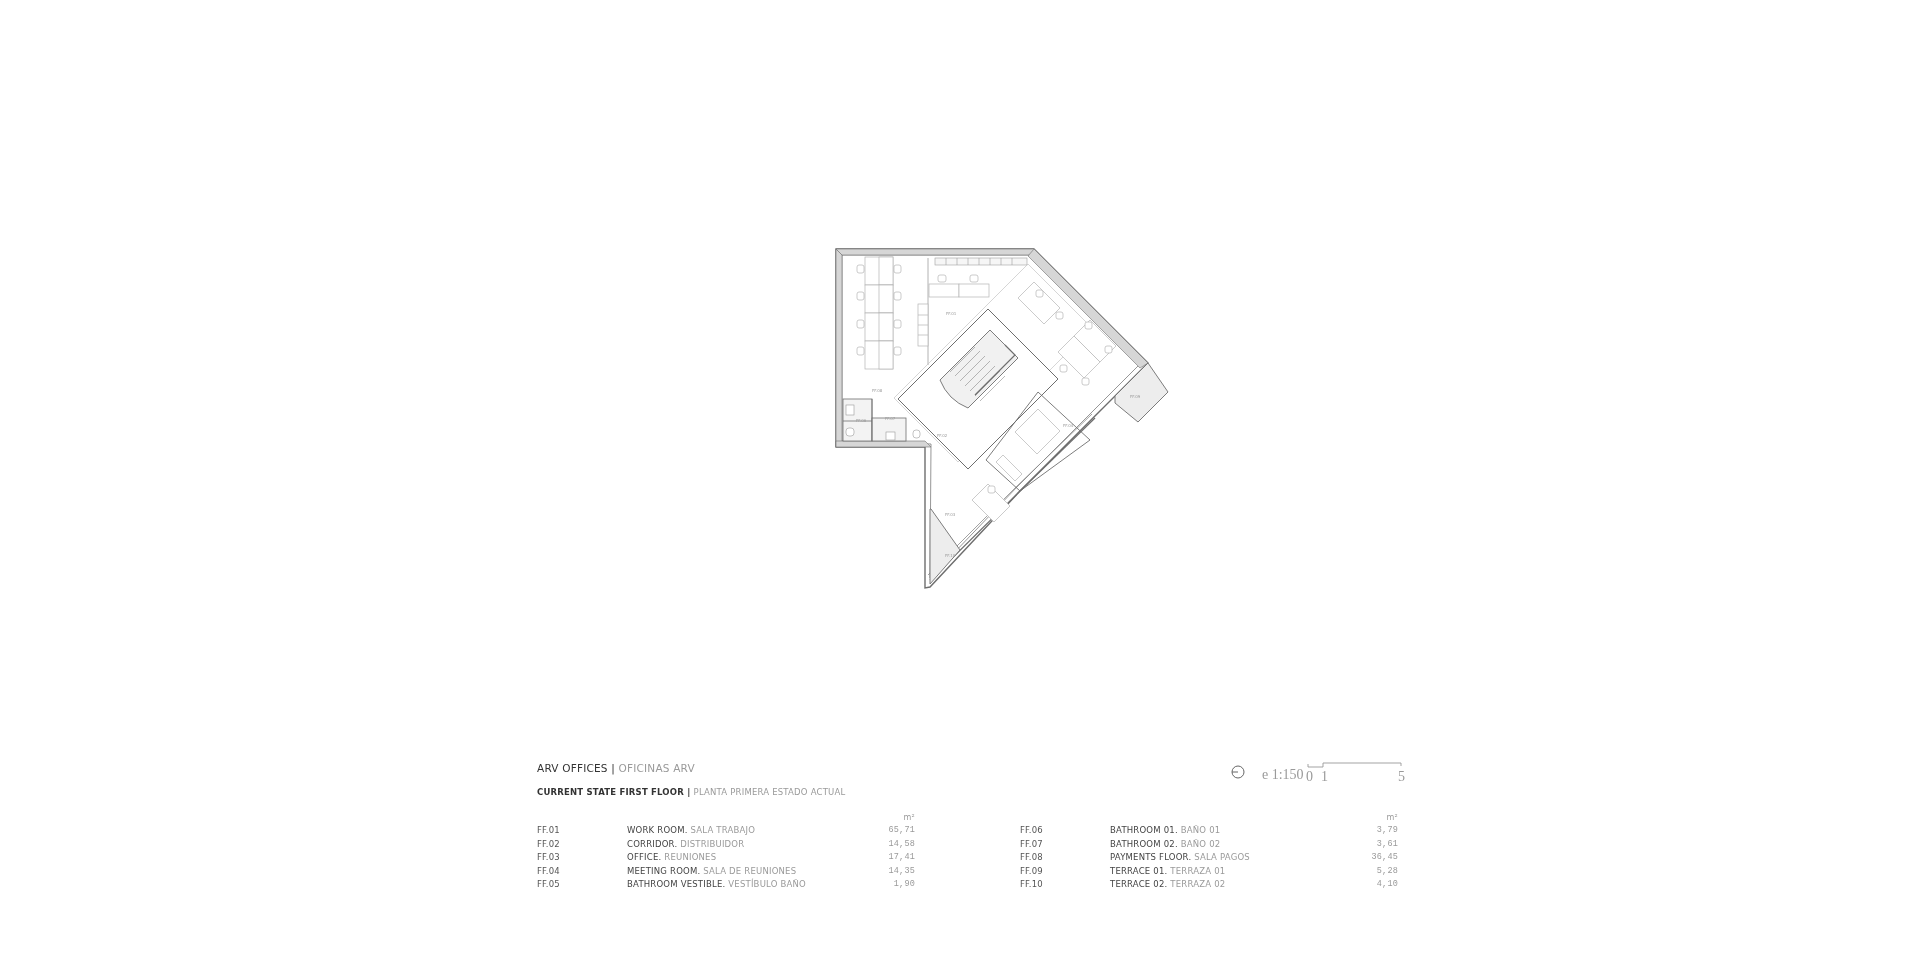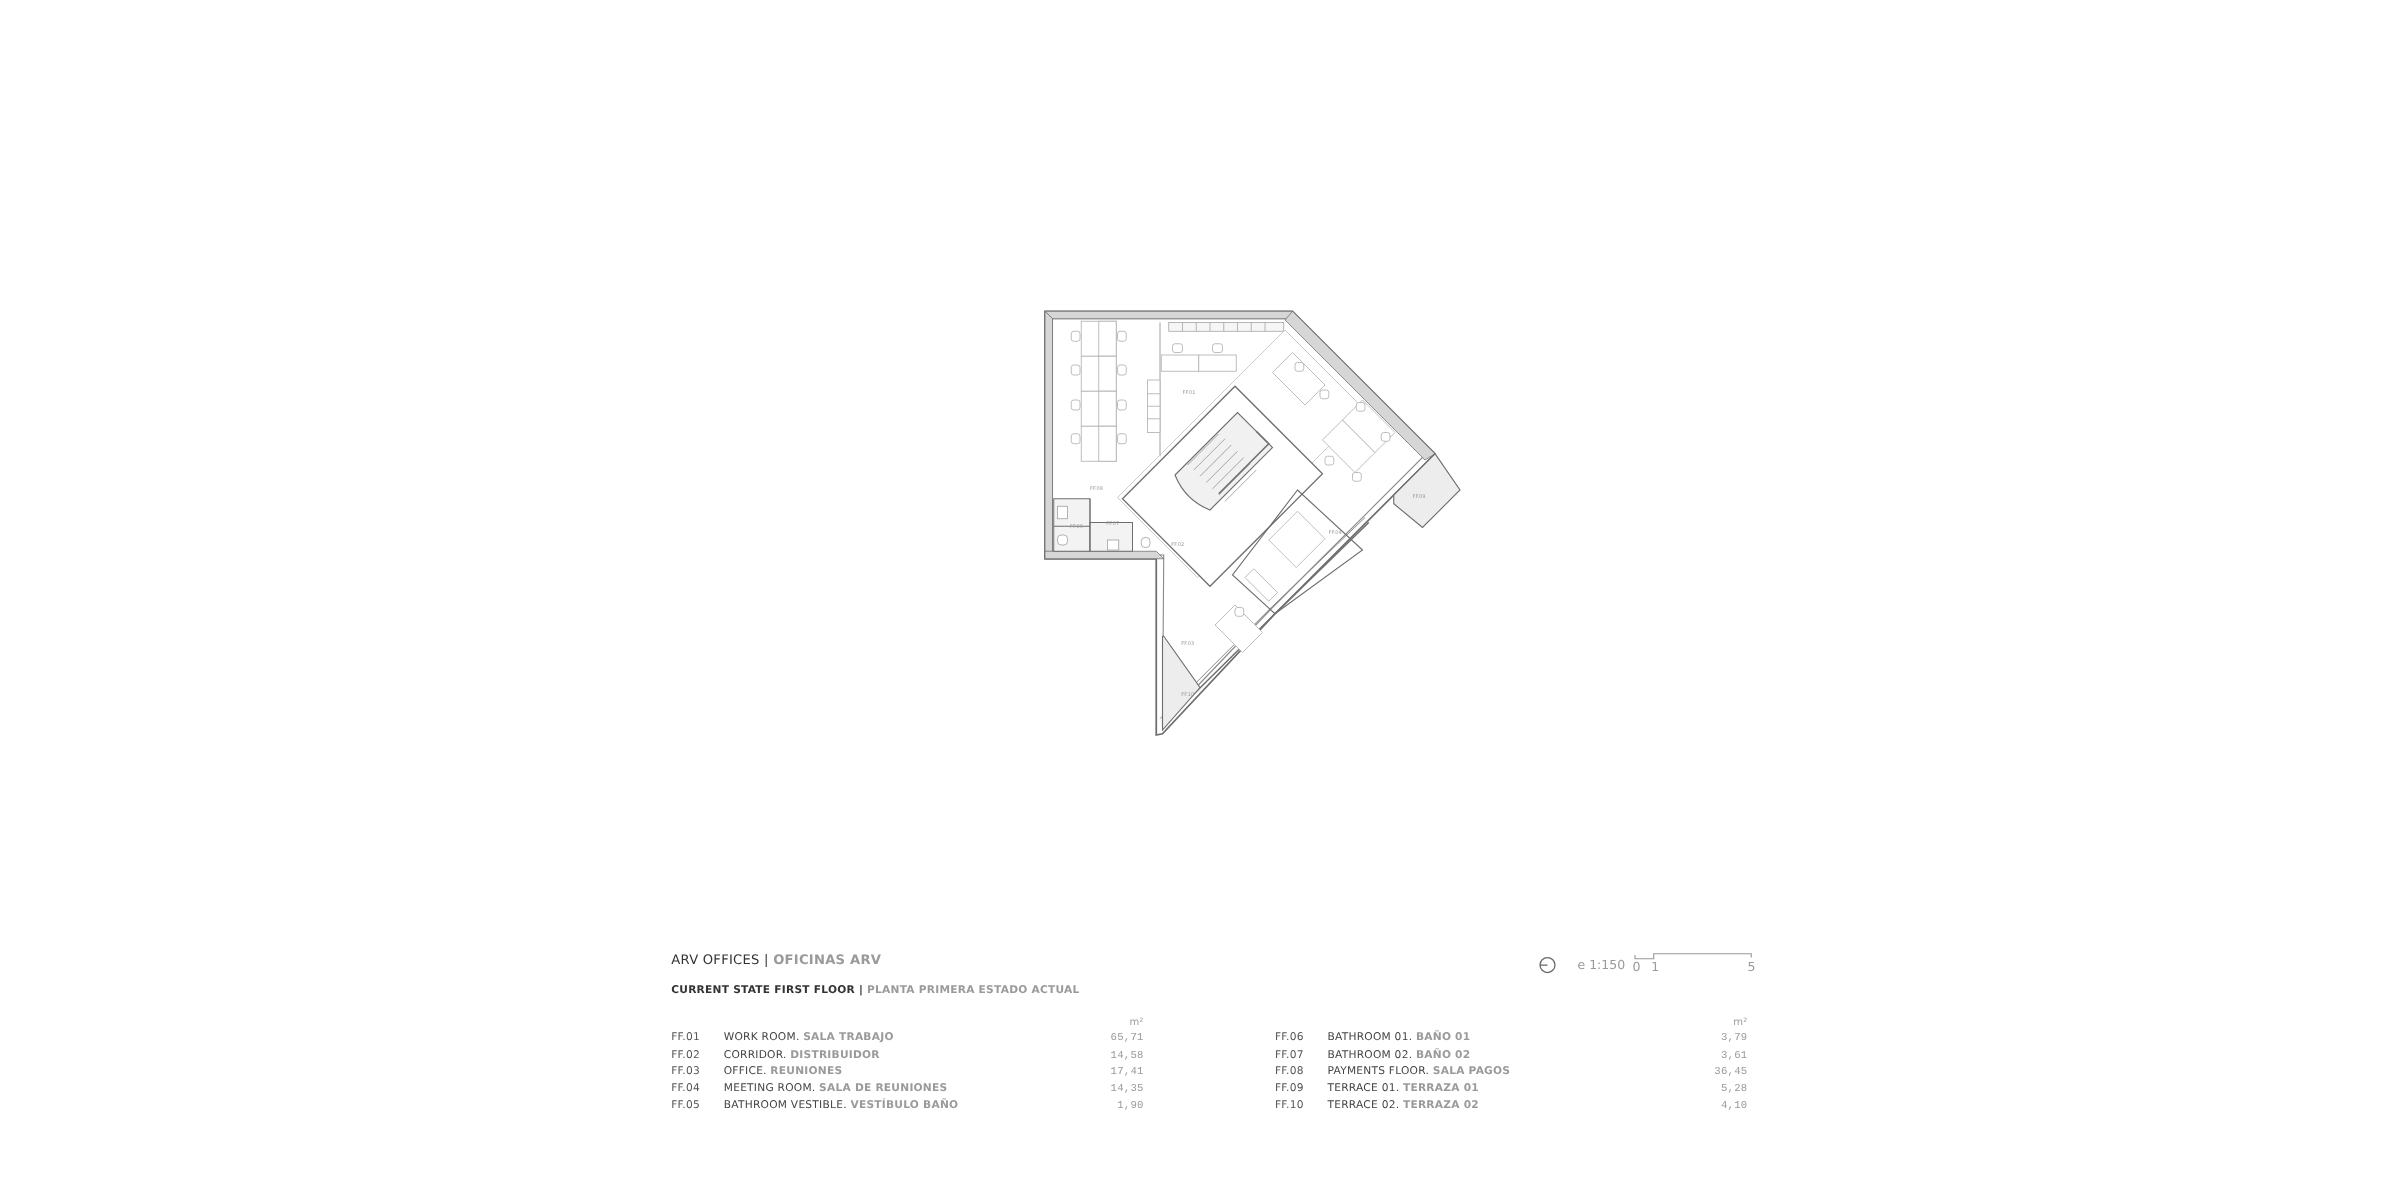--- a/index.html
+++ b/index.html
@@ -5,30 +5,30 @@
     html, body { margin: 0; padding: 0; }
     body {
       width: 1920px; height: 960px; background: #ffffff; position: relative; overflow: hidden;
       font-family: "DejaVu Sans", "Liberation Sans", sans-serif;
       color: #3c3c3c;
     }
     #plan { position: absolute; left: 0; top: 0; width: 1920px; height: 960px; }
     .title-block { position: absolute; left: 537px; top: 762px; width: 870px; }
     .t1 { font-size: 10.5px; letter-spacing: 0.2px; color: #333; white-space: nowrap; height: 13px; line-height: 13px; }
     .t2 { font-size: 8.5px; letter-spacing: 0.2px; color: #333; white-space: nowrap; font-weight: bold; height: 12px; line-height: 12px; margin-top: 11px; }
-    .muted { color: #9a9a9a; font-weight: bold; }
+    .muted { color: #9a9a9a; font-weight: normal; }
     .legend-col { position: absolute; top: 792px; width: 378px; font-size: 8.5px; letter-spacing: 0.2px; }
     .legend-col.left { left: 537px; }
     .legend-col.right { left: 1020px; }
     .unit { text-align: right; color: #9a9a9a; height: 12px; line-height: 12px; font-size: 8px; margin-top: 20px; }
     .row { display: flex; height: 13.6px; line-height: 13.6px; white-space: nowrap; }
     .row .code { width: 42px; color: #555; }
-    .row .name { flex: 1; color: #444; }
+    .row .name { flex: 1; color: #444; margin-left: 48px; }
     .row .area { width: 60px; text-align: right; color: #9a9a9a; font-family: Liberation Mono, monospace; }
-    .scale-block { position: absolute; left: 1230px; top: 762px; width: 170px; height: 20px; font-size: 10px; color: #9a9a9a; }
+    .scale-block { position: absolute; left: 1230px; top: 762px; width: 170px; height: 20px; font-size: 14px; color: #9a9a9a; font-family: Liberation Serif, serif; }
     .scale-ratio { position: absolute; left: 32px; top: 5px; white-space: nowrap; }
     .scale-tick { position: absolute; top: 7px; }
   </style>
 </head>
 <body>
 
 <svg id="plan" viewBox="0 0 1920 960" xmlns="http://www.w3.org/2000/svg">
   <g fill="none" stroke-linejoin="miter">
 
     <path d="M836,249 L1034,249 L1148,363 L1130,381 L1020,491 L930,587 L925,588 L925,447 L836,447 Z" fill="#ffffff" stroke="#6e6e6e" stroke-width="1.4"></path>

